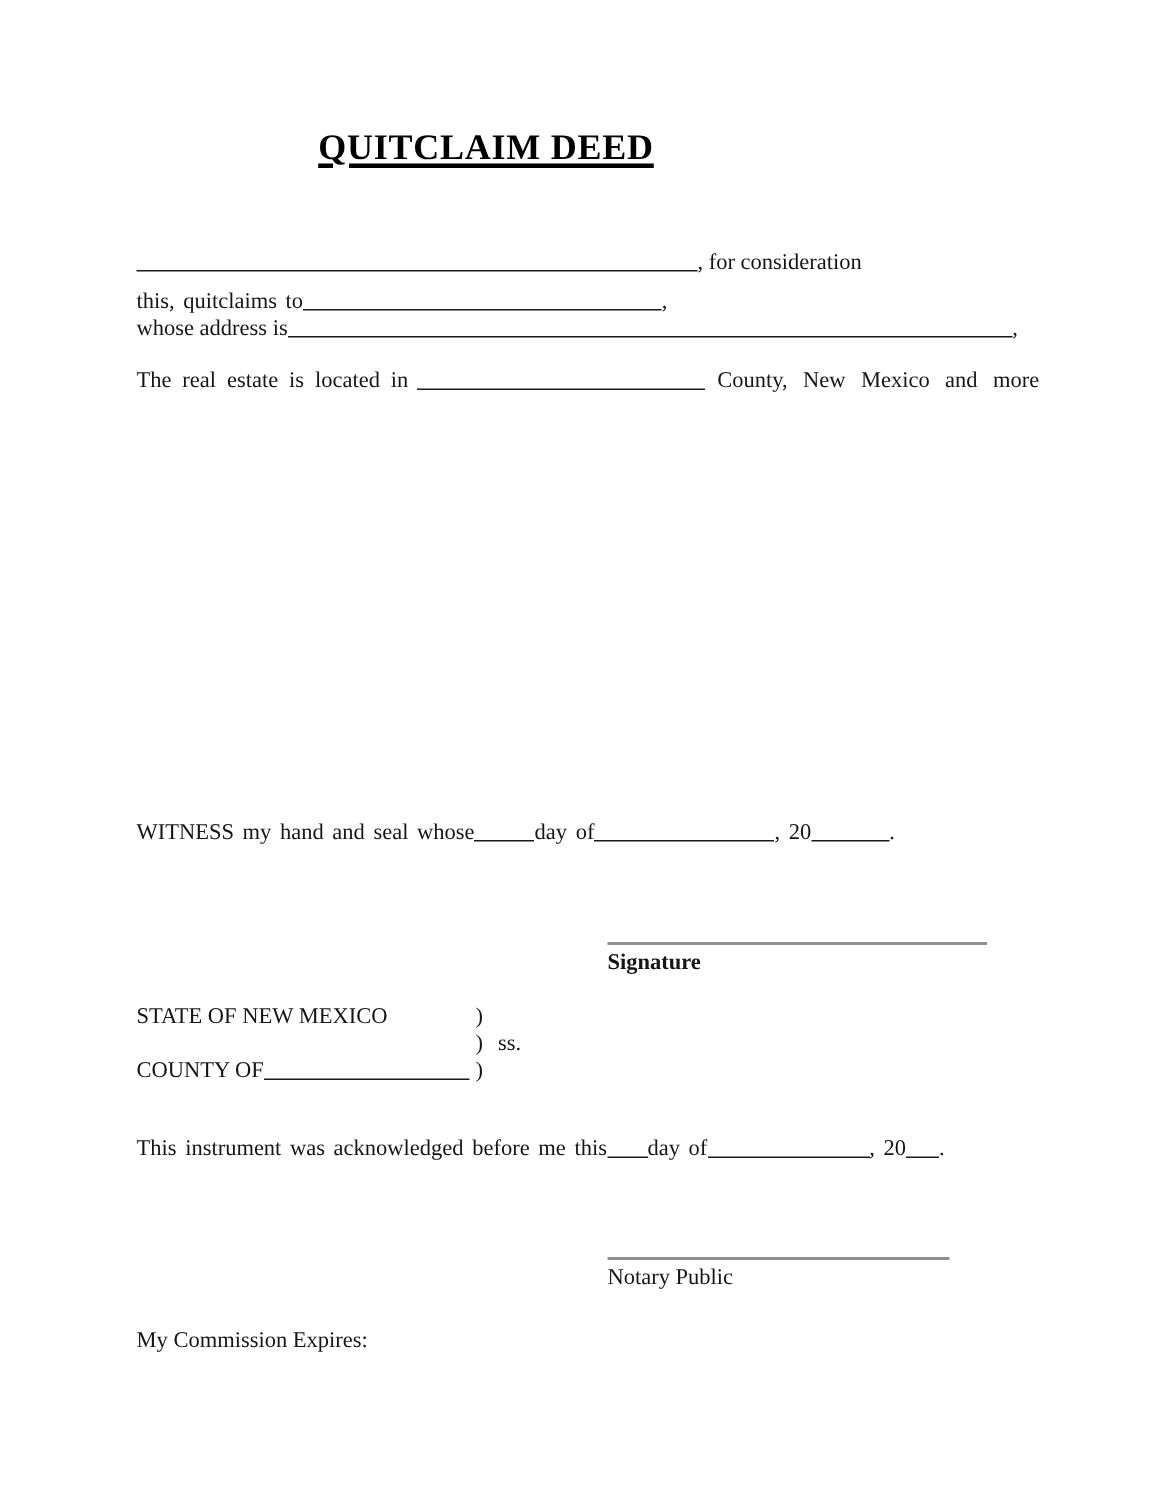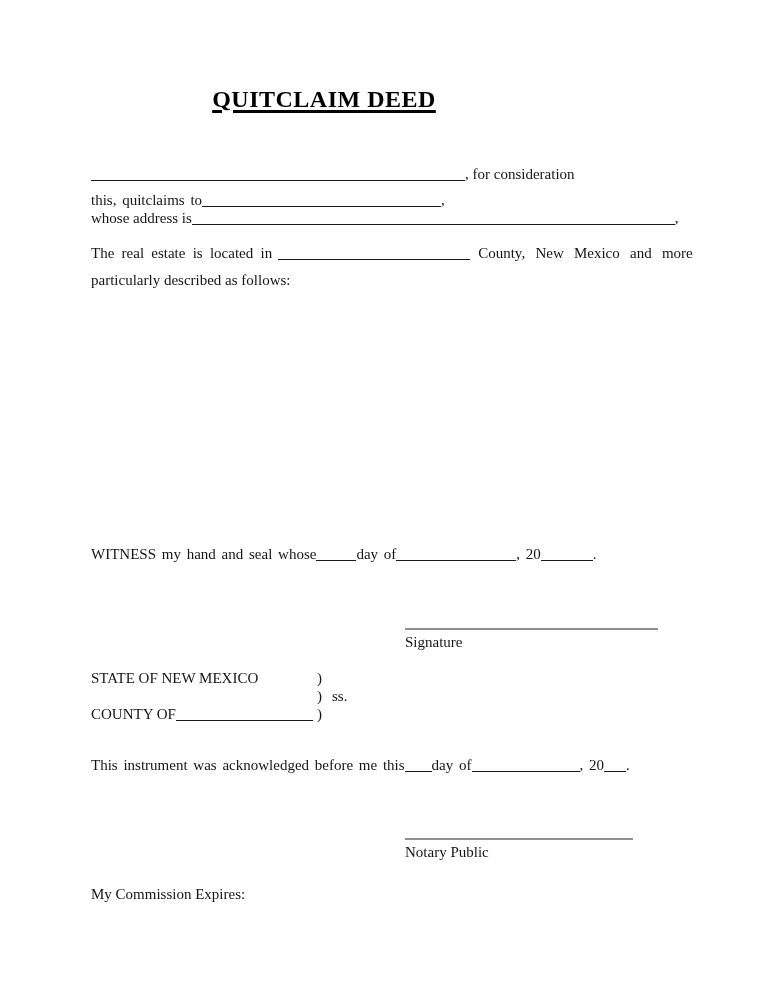--- a/index.html
+++ b/index.html
@@ -74,32 +74,29 @@
   </div>
 
   <div class="abs" style="top:210px;">
     <span>whose address is</span><span class="blank" style="width:483px;"></span><span>,</span>
   </div>
 
   <div class="abs" style="top:245px;">
     <span class="ws2">The real estate is located in</span><span class="gap6"></span><span class="blank" style="width:192px;"></span><span class="gap8"></span><span class="ws3">County, New Mexico and more</span>
   </div>
 
-  <div class="abs" style="top:272px;">
-    <span>particularly described as follows:</span>
-  </div>
 
   <div style="position:absolute; top:300px; left:91px; width:585px; height:230px;"></div>
 
   <div class="abs ws1" style="top:546px;">
     <span>WITNESS my hand and seal whose</span><span class="blank" style="width:40px;"></span><span>day of</span><span class="blank" style="width:120px;"></span><span>, 20</span><span class="blank" style="width:52px;"></span><span>.</span>
   </div>
 
   <div class="rule" style="top:628px; left:405px; width:253px;"></div>
-  <div class="abs" style="top:634px; left:405px;">Signature</div>
+  <div class="abs" style="top:634px; left:405px;font-weight:bold;">Signature</div>
 
   <div class="abs jurat-block" style="top:669px;">
     <div class="jurat-line">
       <span>STATE OF NEW MEXICO</span>
       <span class="paren">)</span>
     </div>
     <div class="jurat-line">
       <span class="paren">)</span>
       <span class="ss-label">ss.</span>
     </div>

